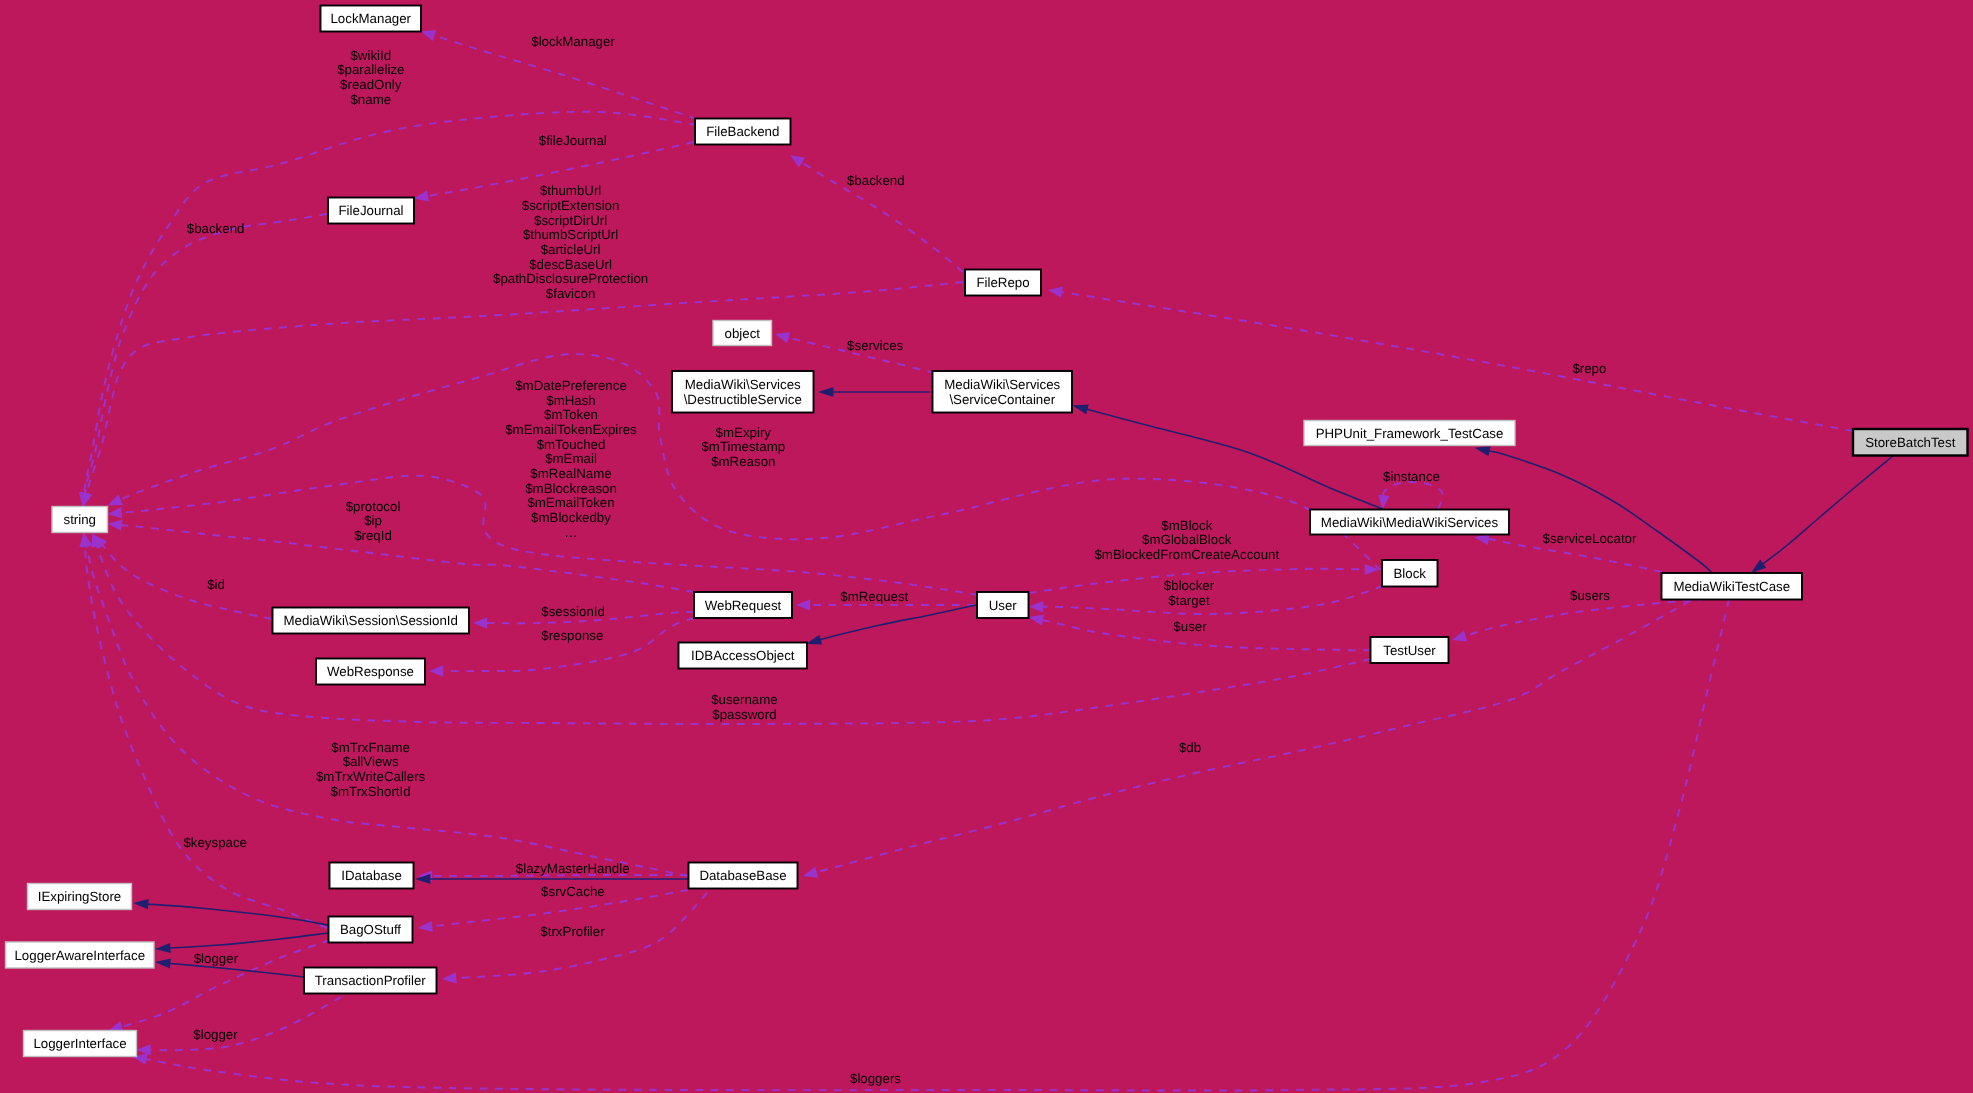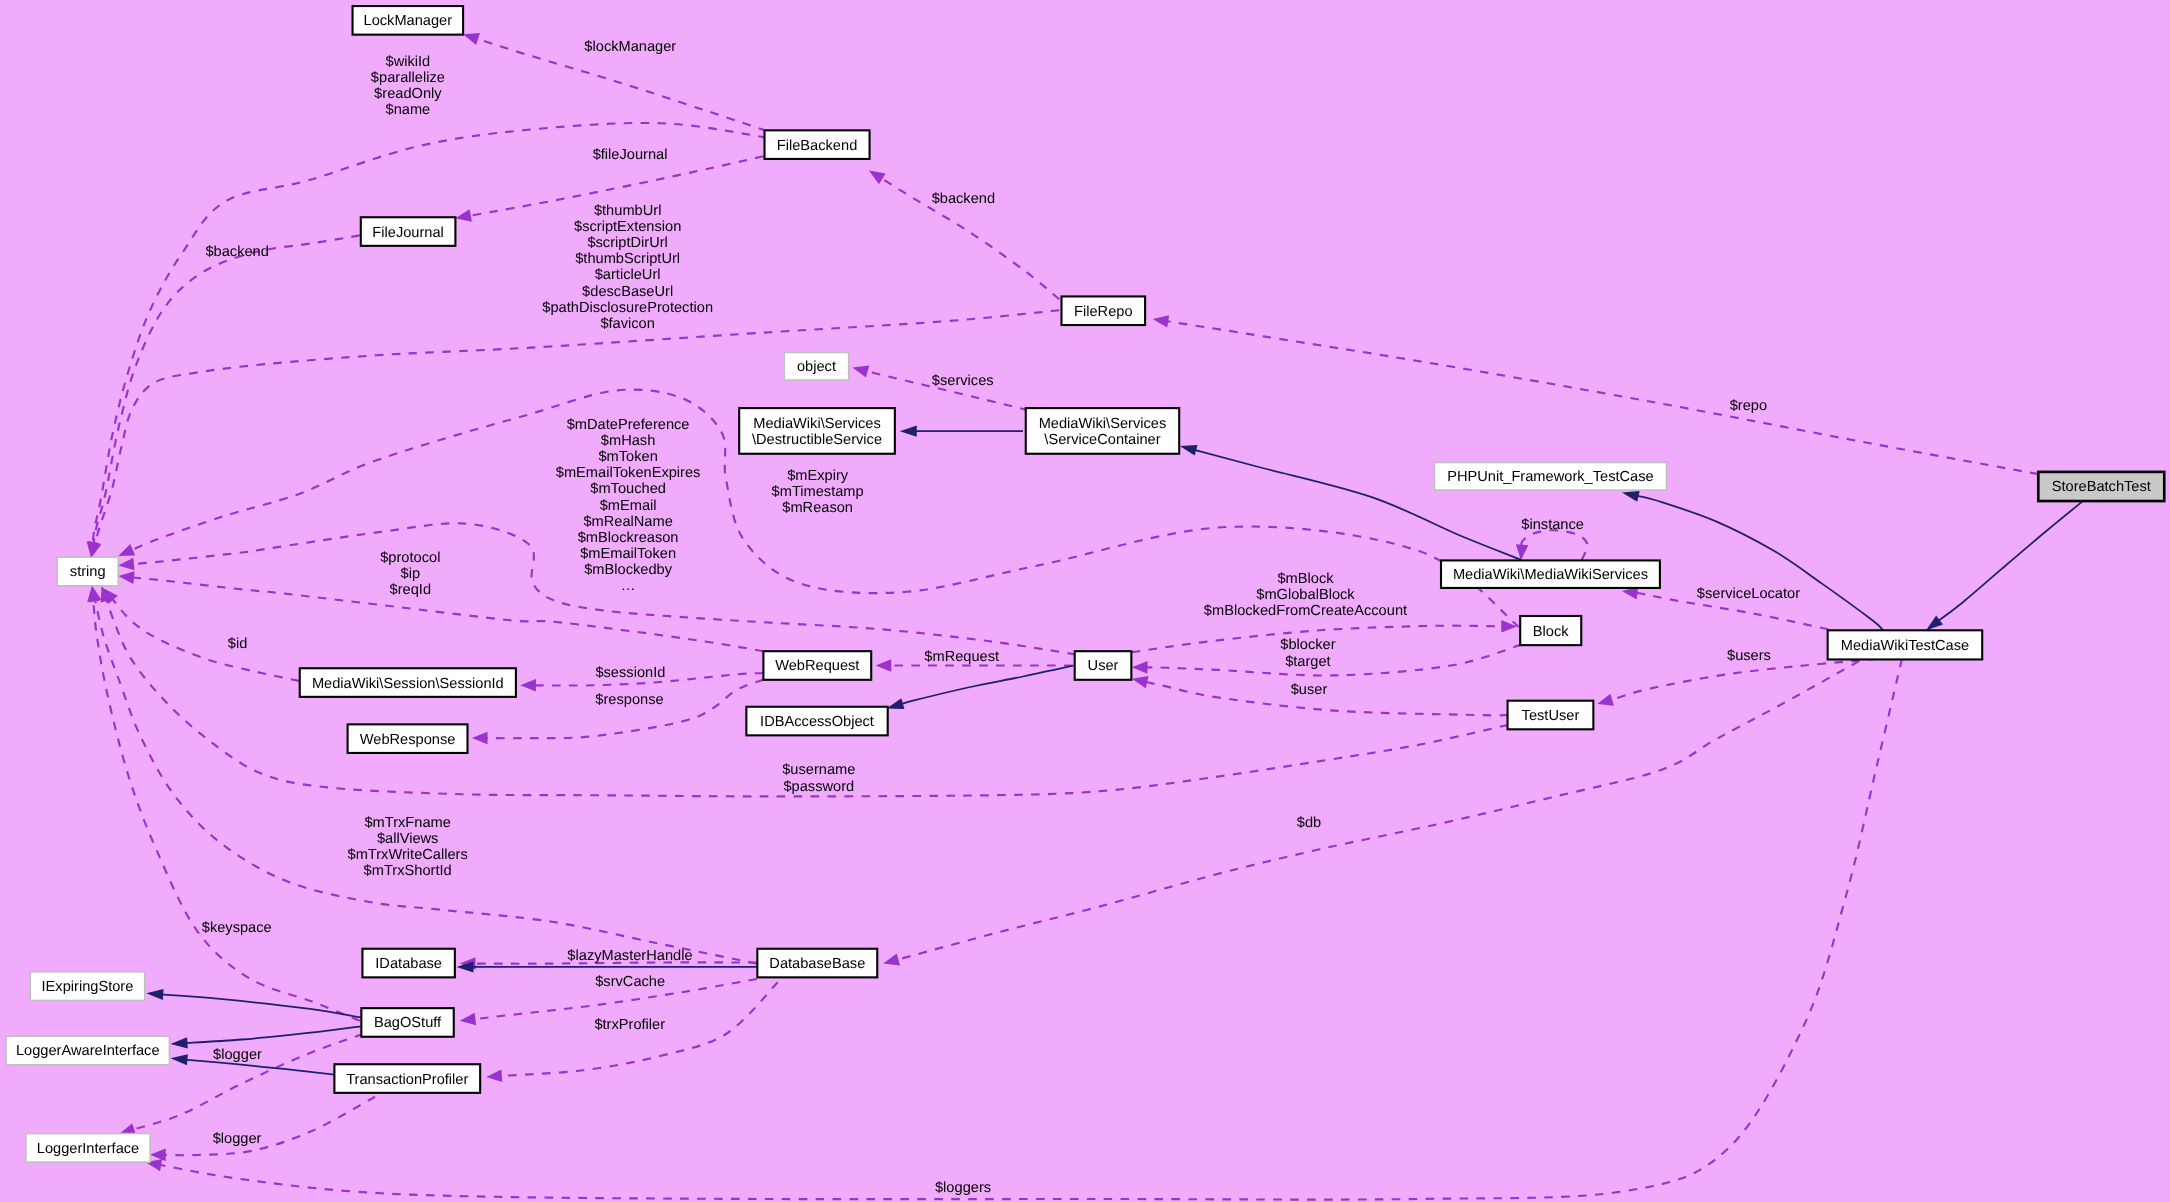--- a/index.html
+++ b/index.html
@@ -1,19 +1,19 @@
 <!DOCTYPE html>
 <html><head>
 <meta charset="utf-8">
 <title>StoreBatchTest Collaboration diagram</title>
 <style>
   html,body{margin:0;padding:0;background:#ffffff;}
   *{-webkit-font-smoothing:antialiased;text-rendering:geometricPrecision;}
   body{font-family:"Liberation Sans","DejaVu Sans",sans-serif;}
-  #diagram{position:relative;width:1973px;height:1093px;overflow:hidden;background:#f0abfc;filter:opacity(100%);}
+  #diagram{position:relative;width:1973px;height:1093px;overflow:hidden;background:#be185d;filter:opacity(100%);}
   svg#canvas{display:block;position:absolute;left:0;top:0;}
   .node-rect{fill:#ffffff;stroke:#000000;stroke-width:1.9;}
   .node-rect.faded{stroke:#bfbfbf;stroke-width:1.4;}
   .node-rect.current{fill:#c9c9c9;stroke:#000000;stroke-width:2.4;}
   .node-label{font-size:13.3px;fill:#000000;text-anchor:middle;}
   .edge-dashed{fill:none;stroke:#9a32cd;stroke-width:1.95;stroke-dasharray:7.8 7.6;}
   .edge-solid{fill:none;stroke:#1f1f70;stroke-width:1.6;}
   .ahead-dashed{fill:#9a32cd;stroke:none;}
   .ahead-solid{fill:#1f1f70;stroke:none;}
   .edge-label{font-size:13.3px;fill:#000000;text-anchor:middle;}

